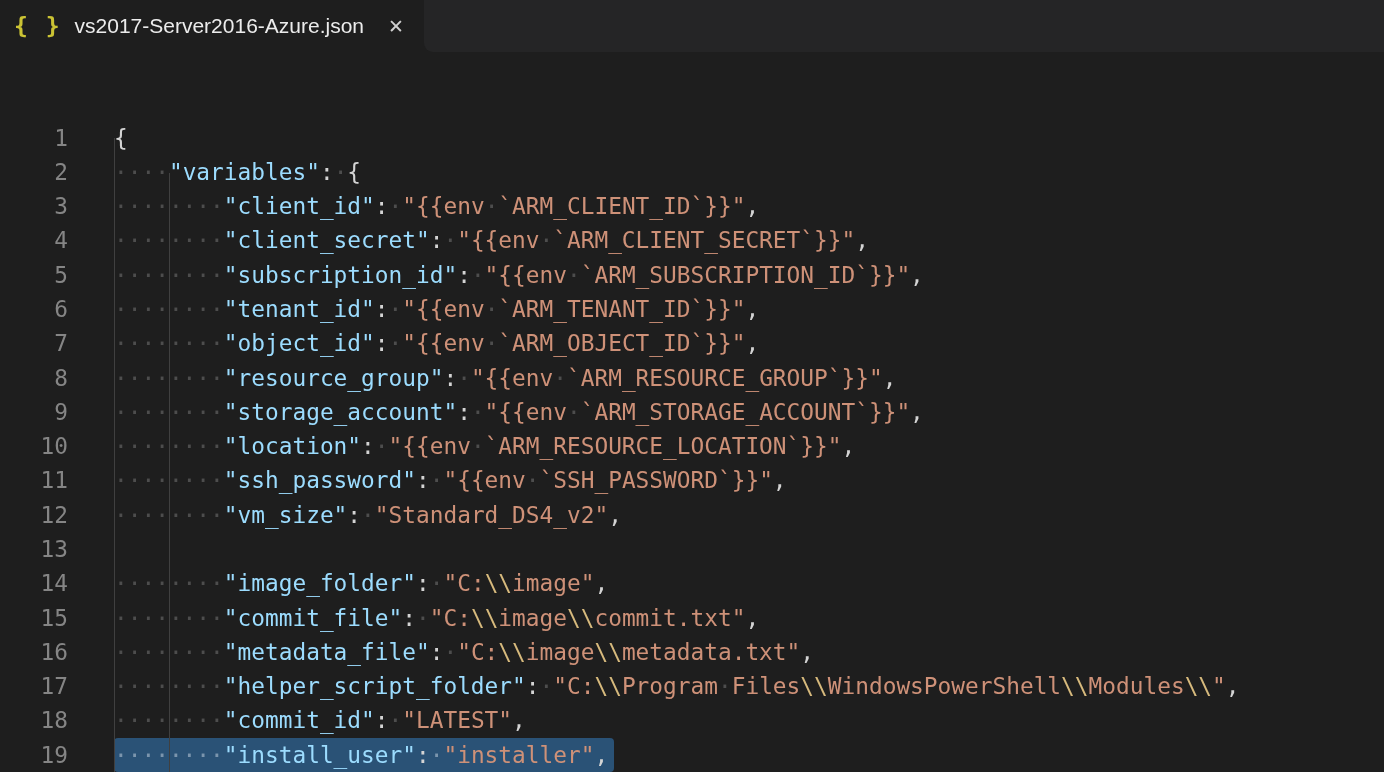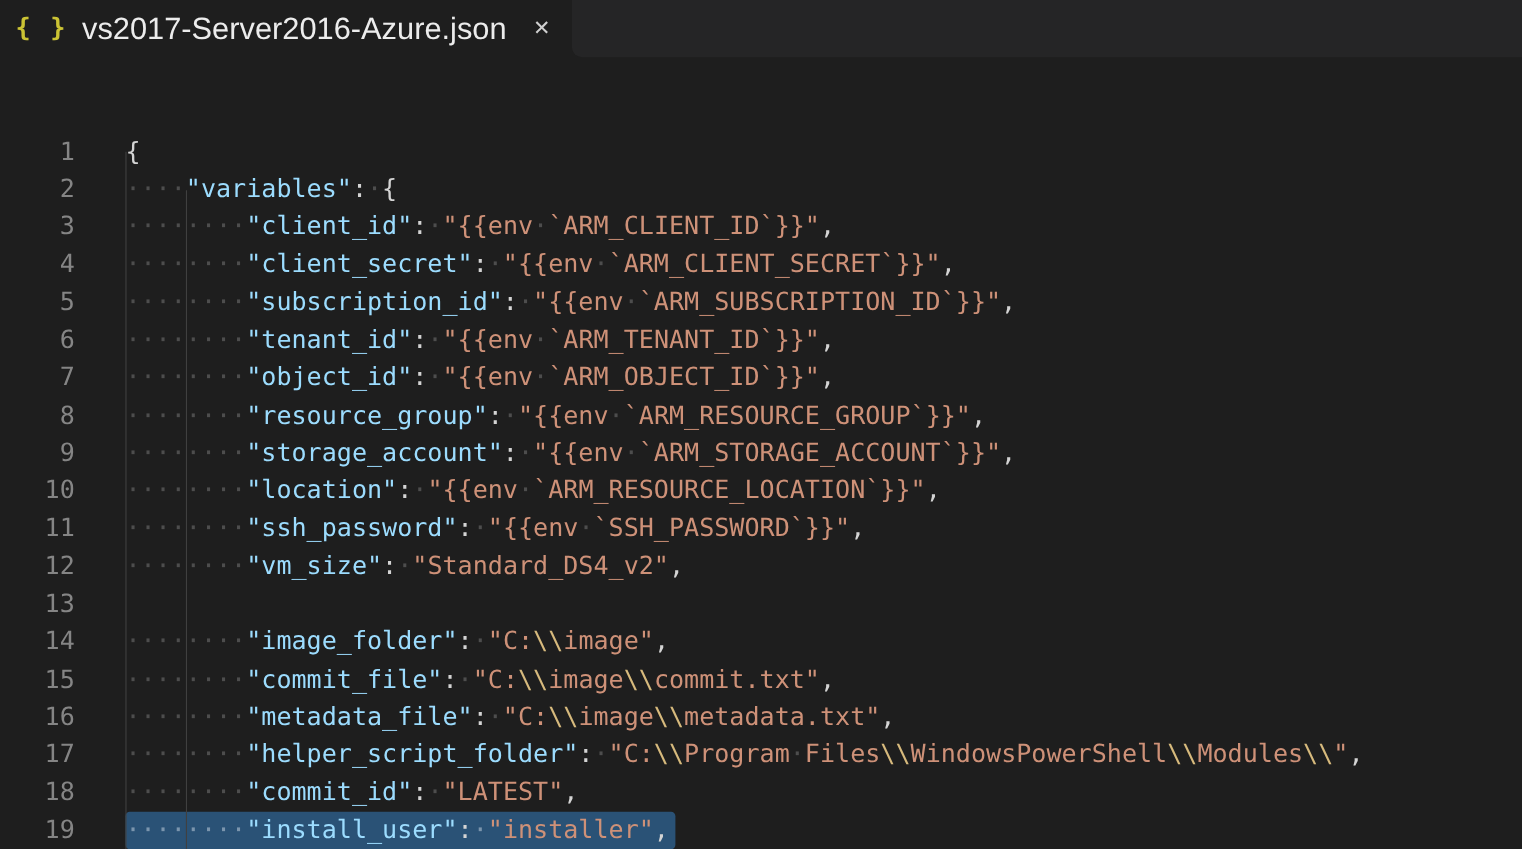--- a/index.html
+++ b/index.html
@@ -6,21 +6,21 @@
   html,body { width:1384px; height:772px; overflow:hidden; background:#1e1e1e; }
   #app { position:relative; width:1384px; height:772px; background:#1e1e1e;
          font-family:"DejaVu Sans Mono", monospace; }
 
   
   #tabbar { position:absolute; top:0; left:0; width:100%; height:52px; display:flex; }
   #tab-active { display:flex; align-items:center; height:52px; padding:0 20px 0 14px;
                 background:#1e1e1e; min-width:416px; cursor:pointer; }
   #tab-json-icon { font-family:"DejaVu Sans Mono", monospace; font-size:23px; font-weight:bold;
                    color:#cbc334; letter-spacing:2px; margin-right:13px; }
-  #tab-title { font-family:"Liberation Sans", sans-serif; font-size:28px; color:#ececec; }
+  #tab-title { font-family:"Liberation Sans", sans-serif; font-size:21px; color:#ececec; }
   #tab-close { margin-left:24px; font-size:19px; color:#d0d0d0; font-weight:bold;
                line-height:1; cursor:pointer; font-family:"DejaVu Sans", sans-serif; }
   #tab-strip-rest { flex:1; height:52px; background:#252526; border-radius:0 0 0 9px; }
 
   
   #editor { position:absolute; top:52px; left:0; width:100%; height:720px;
             font-size:22.8px; line-height:34.2857px; white-space:pre; }
   .row { display:flex; height:34.2857px; }
   .ln { width:68px; text-align:right; color:#858585; flex:0 0 68px;
         user-select:none; cursor:pointer; }

